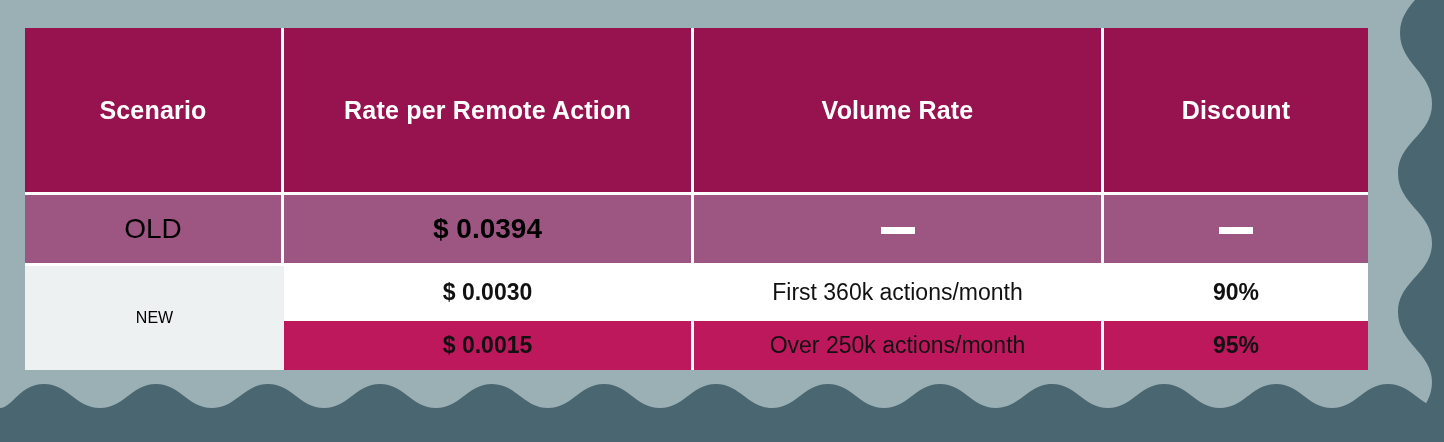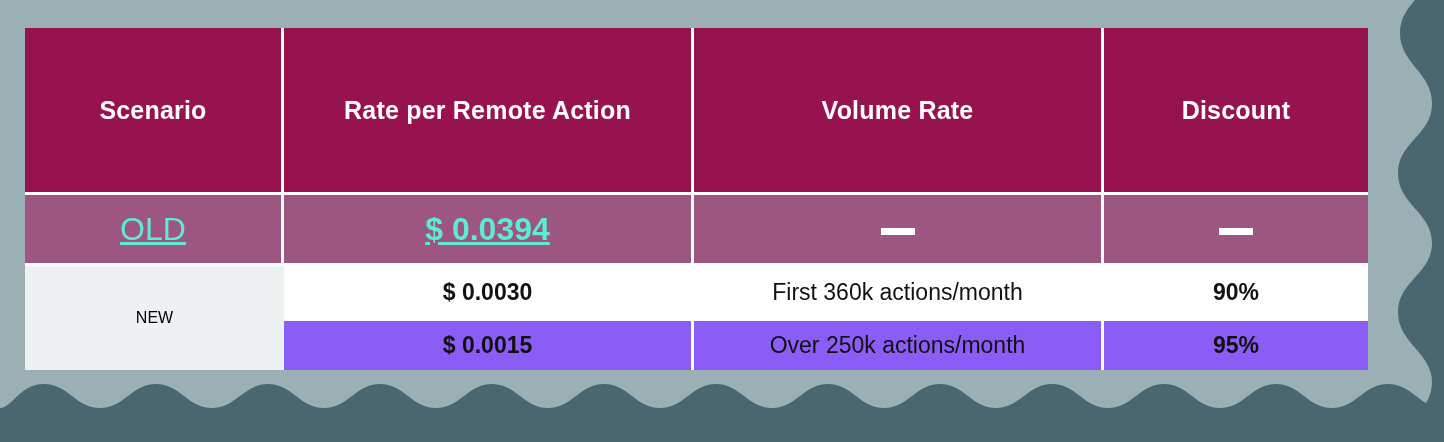--- a/index.html
+++ b/index.html
@@ -48,25 +48,24 @@
     border-right:3px solid #ffffff;
     border-bottom:3px solid #ffffff;
     margin-top:12px;
   }
   tr.head th:last-child{border-right:0;}
 
   
   tr.old td{
     height:67px;
     background:#9d5581;
-    color:#5eead4;
-    font-size:32px;
+    color:#000000;
+    font-size:28px;
     border-right:3px solid #ffffff;
     border-bottom:3px solid #ffffff;
-    text-decoration:underline;
   }
   tr.old td:last-child{border-right:0;}
   tr.old td.val{font-weight:bold;}
 
   
   td.scenario-new{
     background:#eef1f2;
     color:#000000;
     font-size:16px;
     border-right:3px solid #ffffff;
@@ -74,21 +73,21 @@
   tr.new-a td:not(.scenario-new){
     height:51px;
     background:#ffffff;
     color:#111111;
     font-size:23px;
     border-right:3px solid #ffffff;
     border-bottom:3px solid #ffffff;
   }
   tr.new-b td:not(.scenario-new){
     height:48px;
-    background:#8b5cf6;
+    background:#be185d;
     color:#111111;
     font-size:23px;
     border-right:3px solid #ffffff;
   }
   tr.new-a td:last-child,
   tr.new-b td:last-child{border-right:0;}
   td.rate, td.discount{font-weight:bold;}
   td.tier{font-weight:normal;}
 
   

